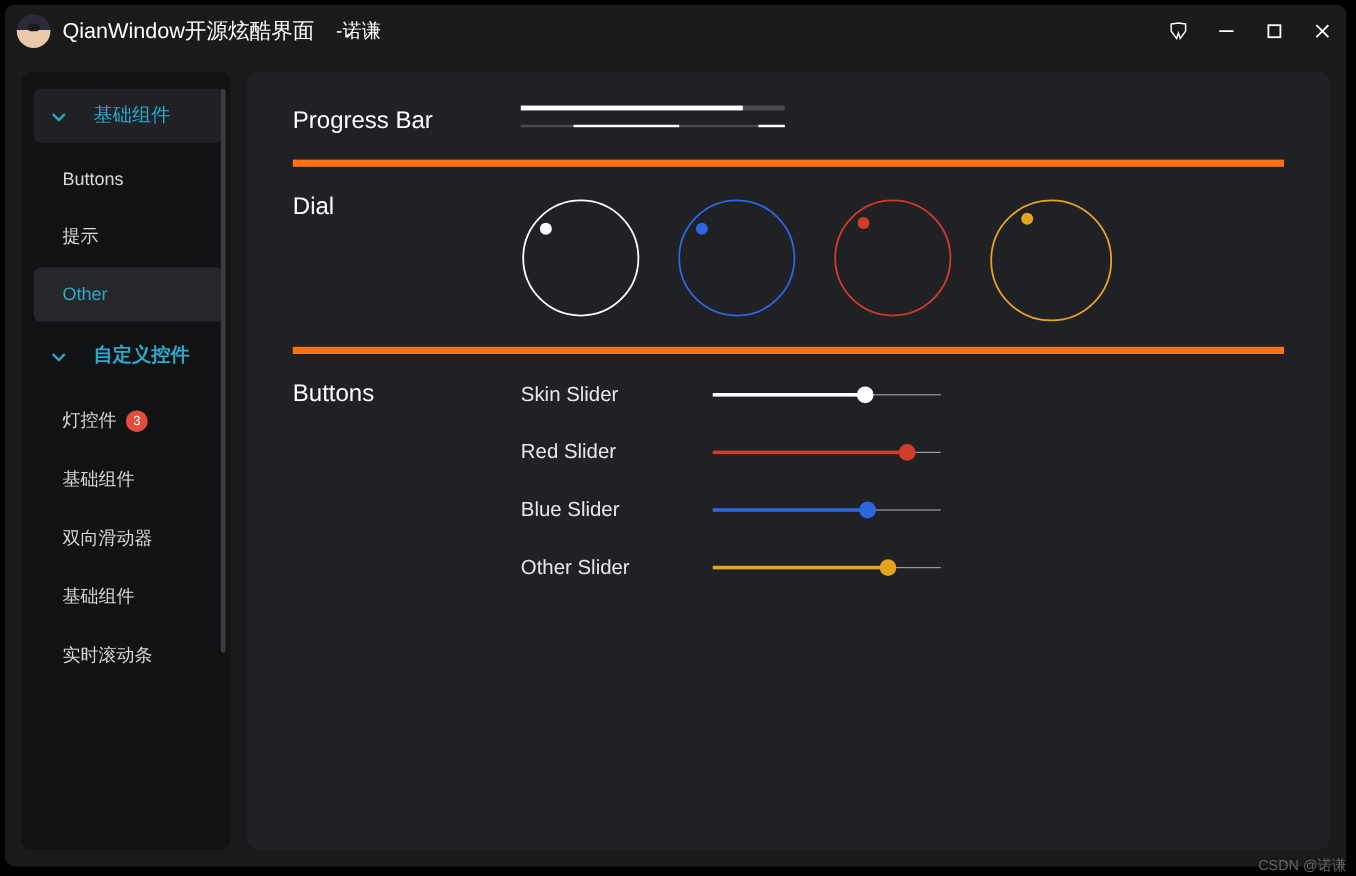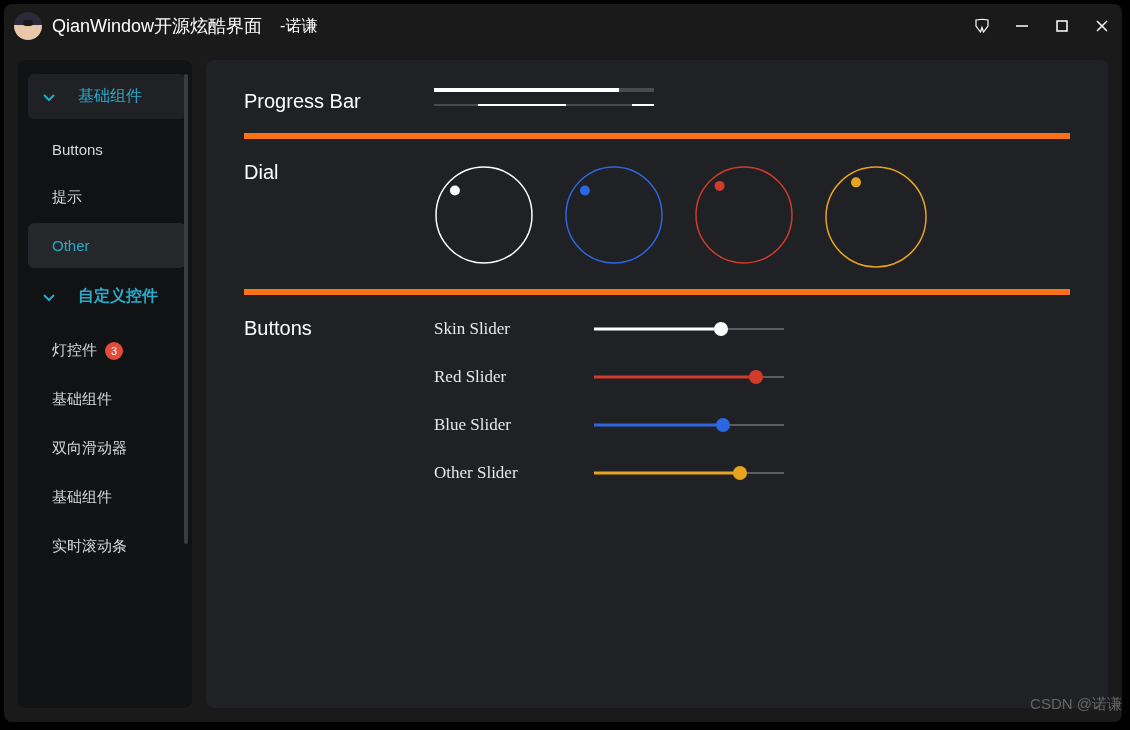--- a/index.html
+++ b/index.html
@@ -87,21 +87,21 @@
 }
 
 .main {
   flex:1; background:#202125; border-radius:8px;
   padding: 22px 38px 30px 38px;
   overflow:hidden;
 }
 .section { display:flex; padding: 20px 0; border-bottom:6px solid #f97316; }
 .section:last-child { border-bottom:none; }
 .section-title { width: 190px; color:#fff; font-size:20px; padding-top:2px;}
-.section-body { flex:1;font-family:Liberation Serif, serif; }
+.section-body { flex:1; }
 
 .pbar-wrap { display:flex; flex-direction:column; gap:12px; }
 .pbar { width: 220px; height:4px; background:#4a4b4f; position:relative; }
 .pbar.thin { height:2px; }
 .pbar .fill { position:absolute; left:0; top:0; height:100%; background:#fff; }
 .pbar .seg { position:absolute; top:0; height:100%; background:#fff; }
 
 .busy-row { display:flex; gap:40px; align-items:center; padding-top:8px;}
 .spinner { width:48px; height:48px; }
 .spinner-arc { fill:none; stroke-width:5; stroke-linecap:round; }
@@ -112,21 +112,21 @@
 .dial-dot { fill: currentColor; }
 
 .slider-list { display:flex; flex-direction:column; gap:28px; padding-top:4px;}
 .slider-row { display:flex; align-items:center; gap:30px; }
 .slider-label { width:130px; color:#e8e8e8; font-size:17px; }
 .slider-track-wrap { width:190px; position:relative; height:16px; }
 .slider-track-bg { position:absolute; left:0; right:0; top:50%; height:1px; background:#9a9a9a; transform:translateY(-50%); }
 .slider-track-fill { position:absolute; left:0; top:50%; height:3px; transform:translateY(-50%); }
 .slider-thumb { position:absolute; top:50%; width:14px; height:14px; border-radius:50%; transform:translate(-50%,-50%); }
 
-.watermark { position:absolute; right:8px; bottom:16px; color:#666; font-size:15px; }
+.watermark { position:absolute; right:8px; bottom:0; color:#666; font-size:12px; }
 </style>
 </head>
 <body>
 
 <div class="window">
 
   <div class="titlebar">
     <div class="avatar"></div>
     <span class="title-text">QianWindow开源炫酷界面</span>
     <span class="title-sub">-诺谦</span>

